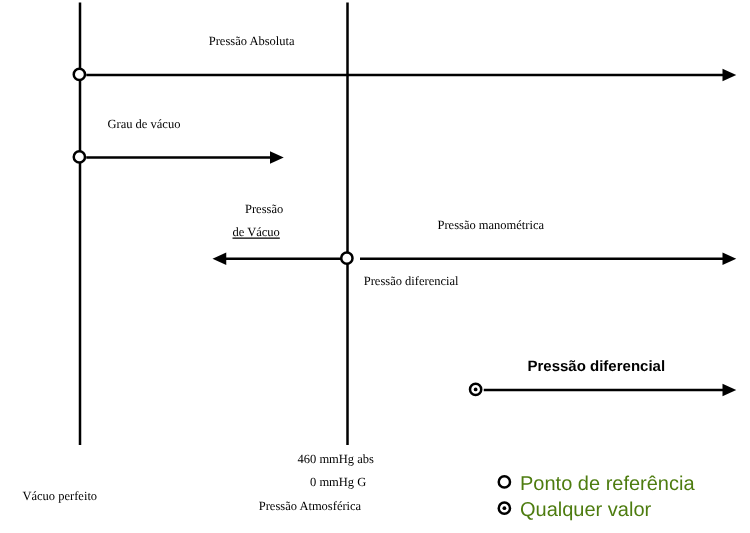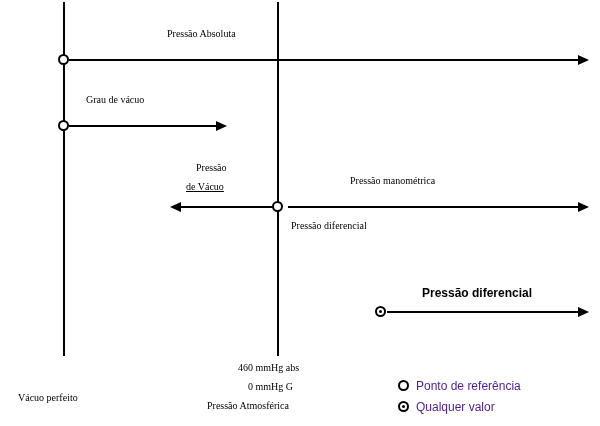--- a/index.html
+++ b/index.html
@@ -77,23 +77,23 @@
     line-height: 1.18;
   }
   .lbl.center { text-align: center; }
   .lbl.bold-small {
     font-size: 12px;
     font-weight: bold;
     font-family: "Liberation Sans", sans-serif;
   }
   .legend-lbl {
     position: absolute;
-    font-size: 12px;
+    font-size: 16px;
     font-family: "Liberation Sans", sans-serif;
-    color: #4c1d95;
+    color: #4d7c0f;
     white-space: nowrap;
   }
 </style>
 </head>
 <body>
 
 <div id="canvas">
 
   <div class="vline" style="left:63px; top:2px; height:354px;"></div>
   <div class="vline" style="left:277px; top:2px; height:354px;"></div>

